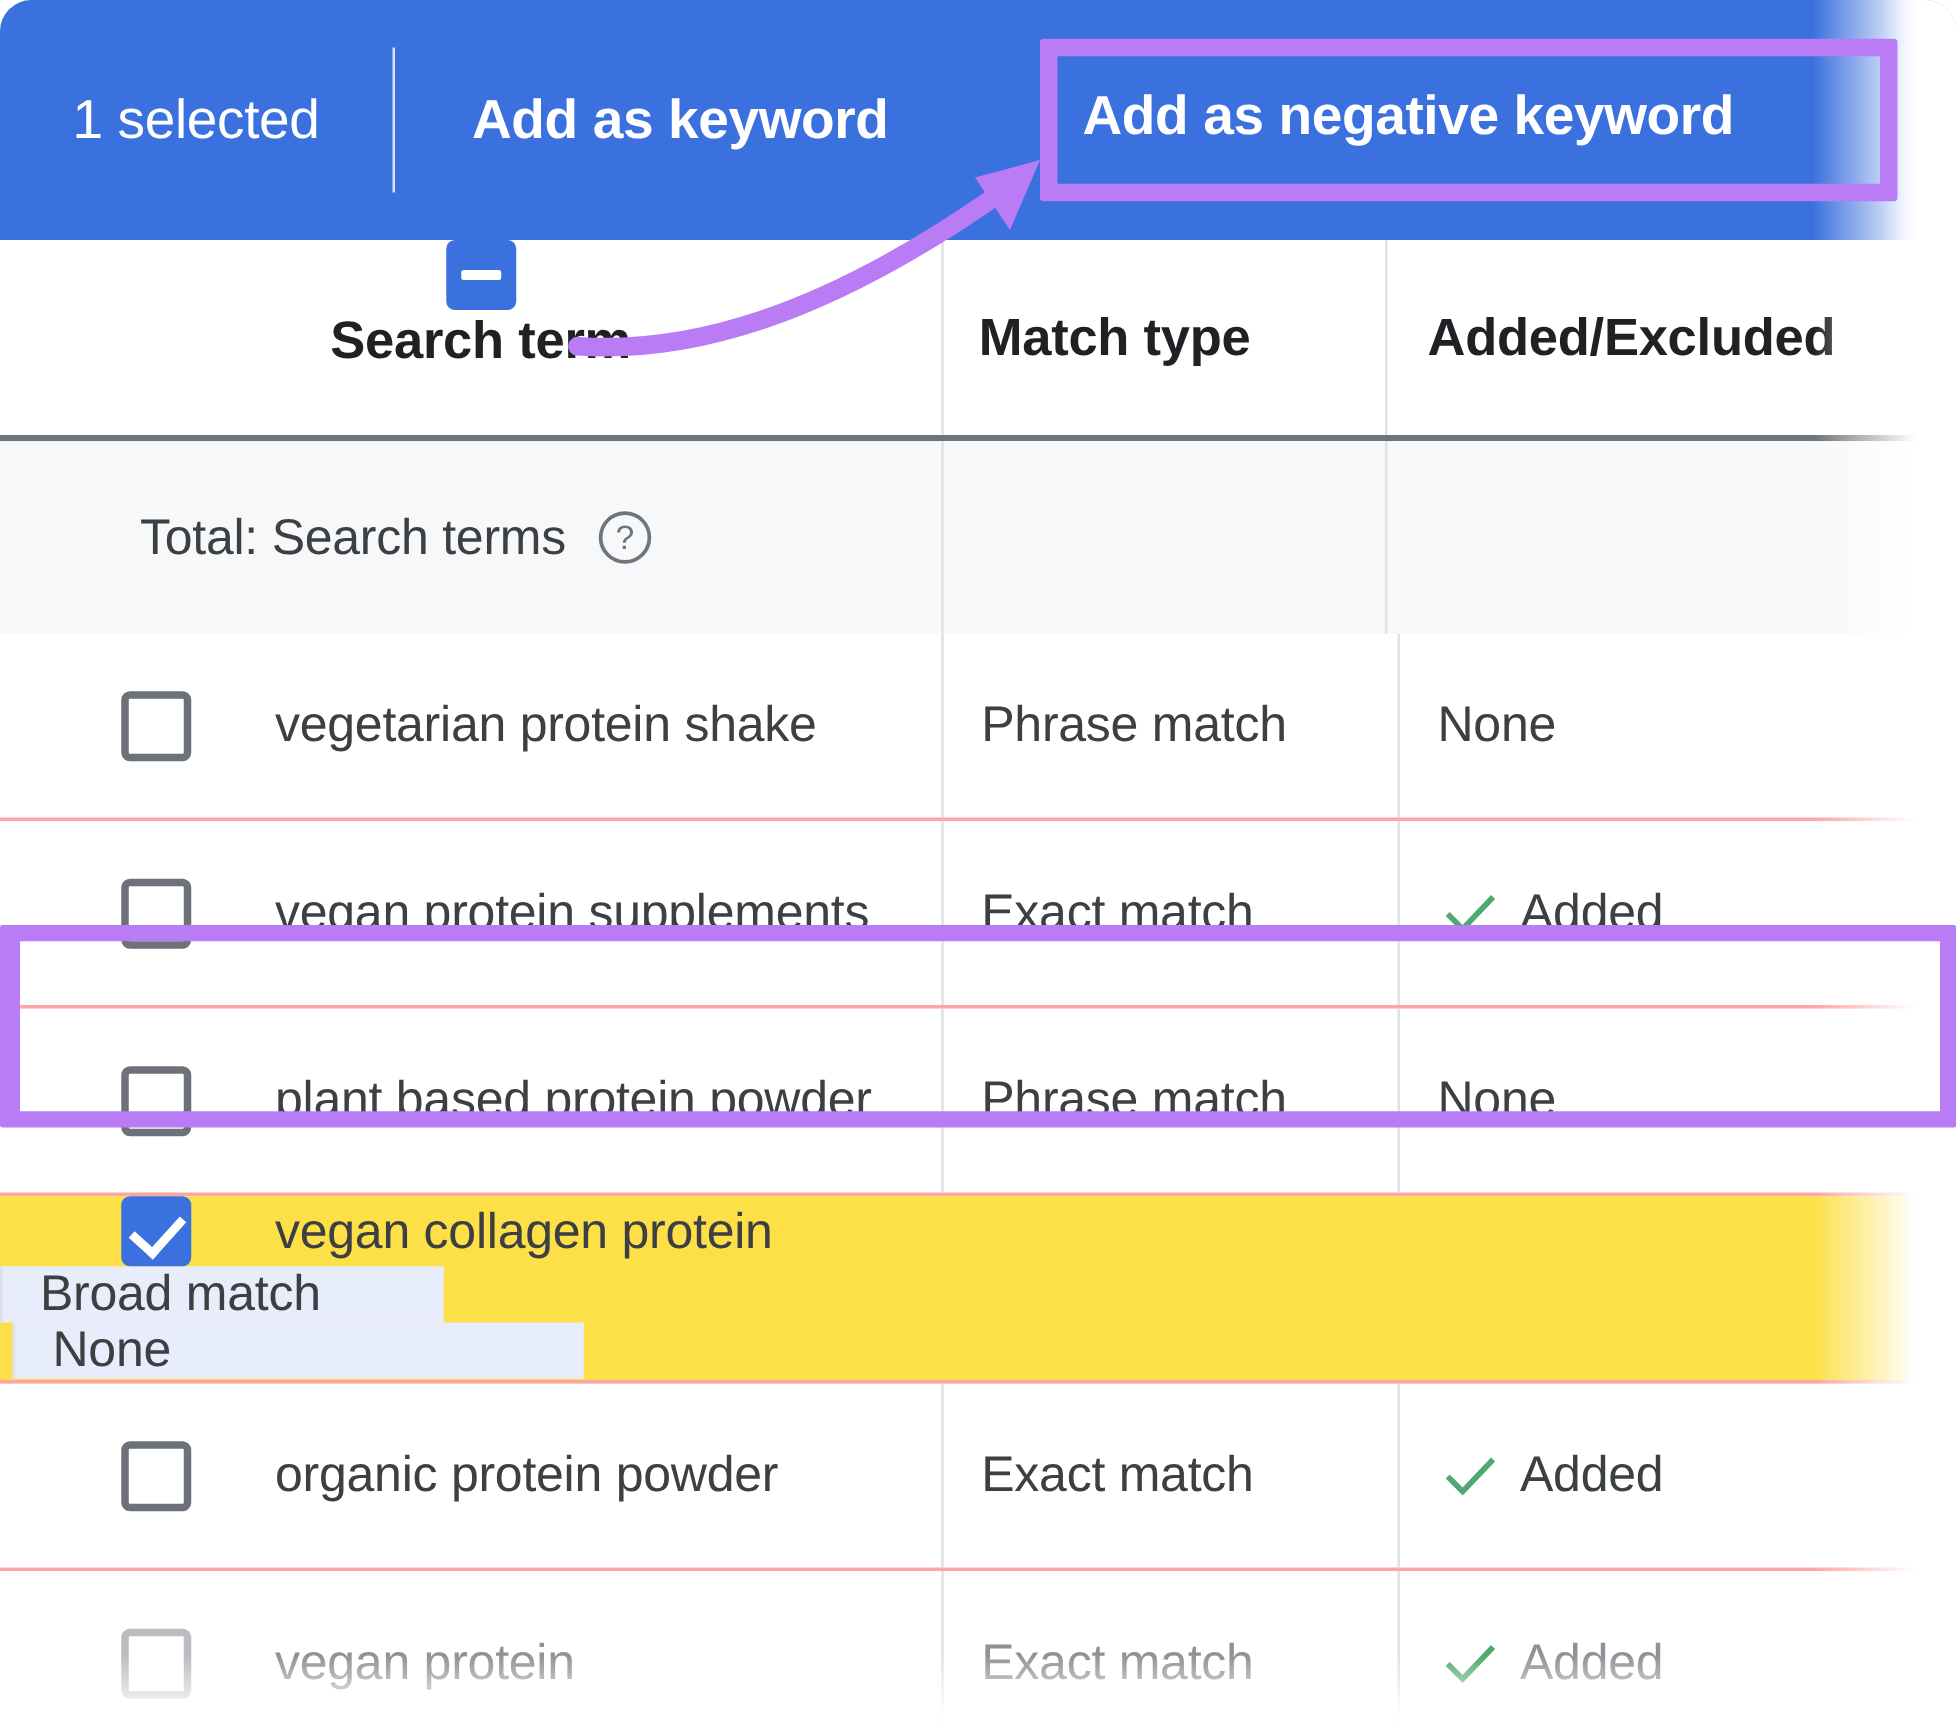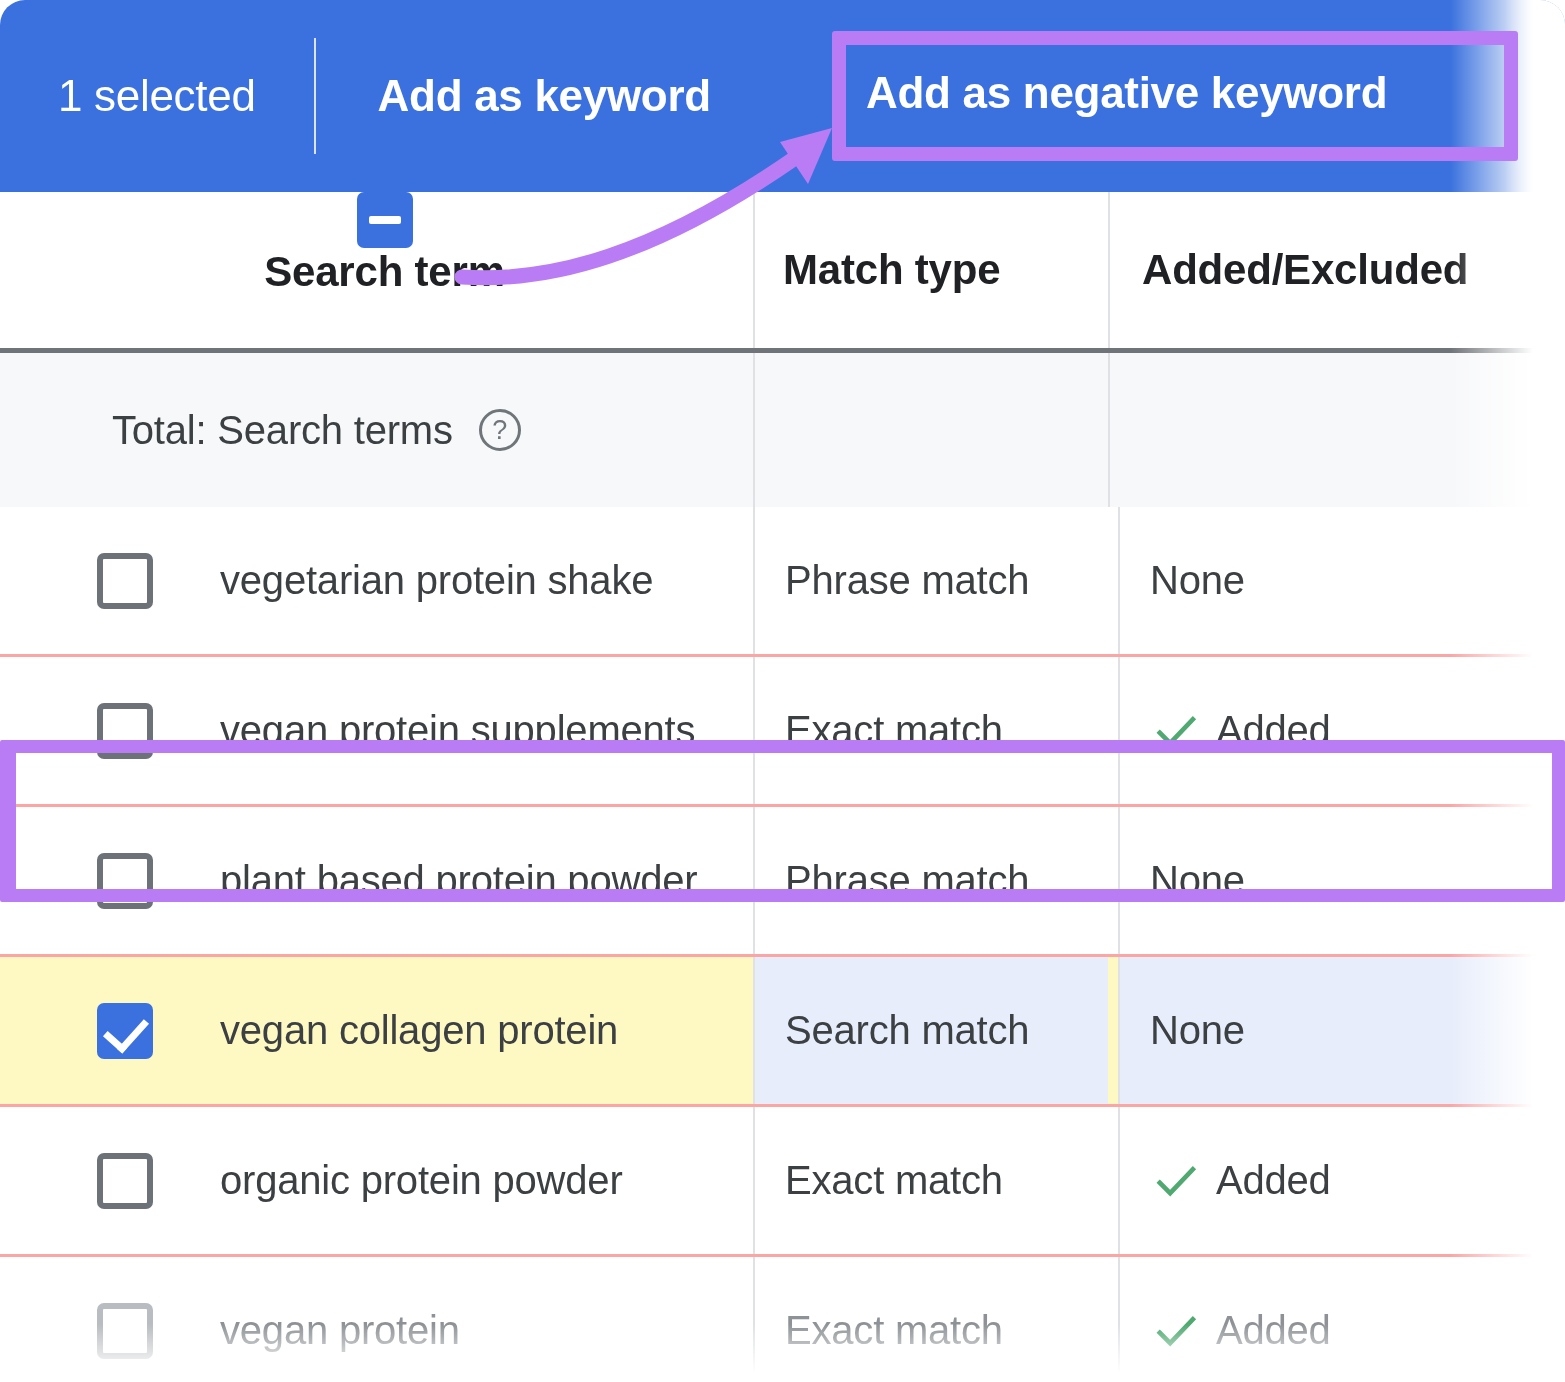--- a/index.html
+++ b/index.html
@@ -199,21 +199,21 @@
     color: #70757a;
     font-size: 27px;
     font-weight: 400;
     margin-left: 26px;
     line-height: 1;
     cursor: pointer;
   }
 
   
   .data-row { height: 150px; border-bottom: 3px solid #fca5a5; }
-  .data-row.selected { background: #fef9c3; }
+  .data-row.selected { background: #fde047; flex-direction: column; }
   .data-row.selected .c-match,
   .data-row.selected .c-state { background: #e7edfb; }
 
   .data-row.faded .term-label,
   .data-row.faded .c-match,
   .data-row.faded .c-state { color: #8e9296; }
   .data-row.faded .cb { border-color: #b9bcc0; }
 
   .state-cell { display: flex; align-items: center; gap: 0; margin-left: 10px; }
   .check-ico {
@@ -345,21 +345,21 @@
             <span>None</span>
           </div>
         </div>
         <div class="trow data-row selected">
           <div class="cell c-term">
             <div class="cb-wrap">
               <span class="cb checked"></span>
             </div>
             <span class="term-label">vegan collagen protein</span>
           </div>
-          <div class="cell c-match">Search match</div>
+          <div class="cell c-match">Broad match</div>
           <div class="cell c-state state-cell">
             <span>None</span>
           </div>
         </div>
         <div class="trow data-row">
           <div class="cell c-term">
             <div class="cb-wrap">
               <span class="cb"></span>
             </div>
             <span class="term-label">organic protein powder</span>

